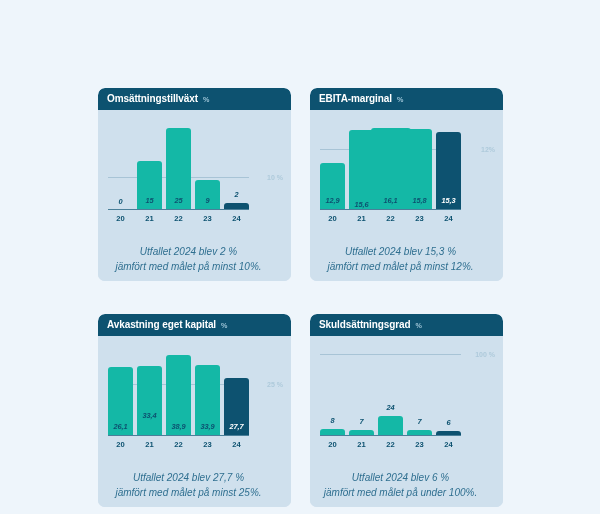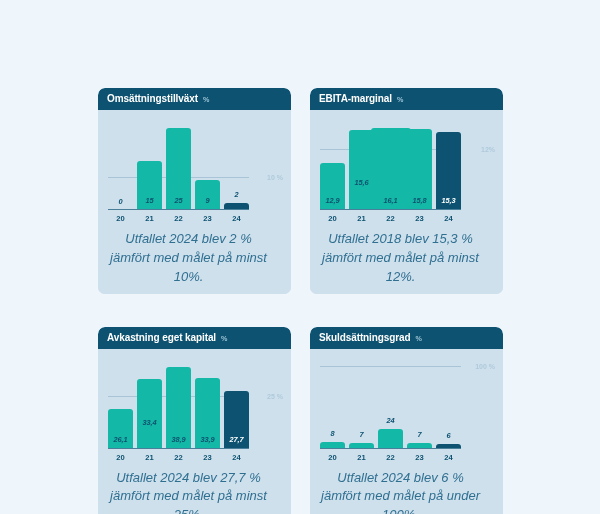--- a/index.html
+++ b/index.html
@@ -139,24 +139,24 @@
     padding-top: 4px;
   }
   .axis-label {
     width: 25px;
     text-align: center;
     font-size: 7.6px;
     font-weight: bold;
     color: #0d5270;
   }
   .caption {
-    margin-top: 7px;
+    margin-top: 22px;
     margin-right: 12px;
     text-align: center;
-    font-size: 13px;
+    font-size: 10px;
     font-style: italic;
     color: #2f6f90;
     line-height: 1.45;
   }
   .caption-line { display: block; }
 </style>
 </head>
 <body>
 
 <div class="page">
@@ -220,21 +220,21 @@
             <div class="gridline" style="top: 30.6667px;"></div>
             <div class="gridline-label" style="top: 30.6667px;">12%</div>
             <div class="bars">
               <div class="bar-slot">
                 <div class="bar" style="height: 47px;">
                   <div class="bar-value" style="bottom: 5px;">12,9</div>
                 </div>
               </div>
               <div class="bar-slot">
                 <div class="bar" style="height: 79.7333px;">
-                  <div class="bar-value" style="bottom: 23px;">15,6</div>
+                  <div class="bar-value" style="bottom: 1px;">15,6</div>
                 </div>
               </div>
               <div class="bar-slot">
                 <div class="bar" style="height: 82.2889px; padding-left: 40px;">
                   <div class="bar-value" style="bottom: 5px;">16,1</div>
                 </div>
               </div>
               <div class="bar-slot">
                 <div class="bar" style="height: 80.7556px;">
                   <div class="bar-value" style="bottom: 5px;">15,8</div>
@@ -249,43 +249,43 @@
             <div class="axis"></div>
           </div>
           <div class="axis-labels">
             <div class="axis-label">20</div>
             <div class="axis-label">21</div>
             <div class="axis-label">22</div>
             <div class="axis-label">23</div>
             <div class="axis-label">24</div>
           </div>
           <div class="caption">
-            <span class="caption-line">Utfallet 2018 blev 15,3 %</span>
+            <span class="caption-line">Utfallet 2024 blev 15,3 %</span>
             <span class="caption-line">jämfört med målet på minst 12%.</span>
           </div>
         </div>
       </div>
       <div class="card">
         <div class="card-header">
           <span class="card-title">Avkastning eget kapital</span>
           <span class="card-unit">%</span>
         </div>
         <div class="card-body">
           <div class="plot">
             <div class="gridline" style="top: 39.7273px;"></div>
             <div class="gridline-label" style="top: 39.7273px;">25 %</div>
             <div class="bars">
               <div class="bar-slot">
-                <div class="bar" style="height: 40px;">
+                <div class="bar" style="height: 69px;">
                   <div class="bar-value" style="bottom: 5px;">26,1</div>
                 </div>
               </div>
               <div class="bar-slot">
                 <div class="bar" style="height: 69.8364px;">
-                  <div class="bar-value" style="bottom: 22px;">33,4</div>
+                  <div class="bar-value" style="bottom: 16px;">33,4</div>
                 </div>
               </div>
               <div class="bar-slot">
                 <div class="bar" style="height: 81.3364px;">
                   <div class="bar-value" style="bottom: 5px;">38,9</div>
                 </div>
               </div>
               <div class="bar-slot">
                 <div class="bar" style="height: 70.8818px;">
                   <div class="bar-value" style="bottom: 5px;">33,9</div>

